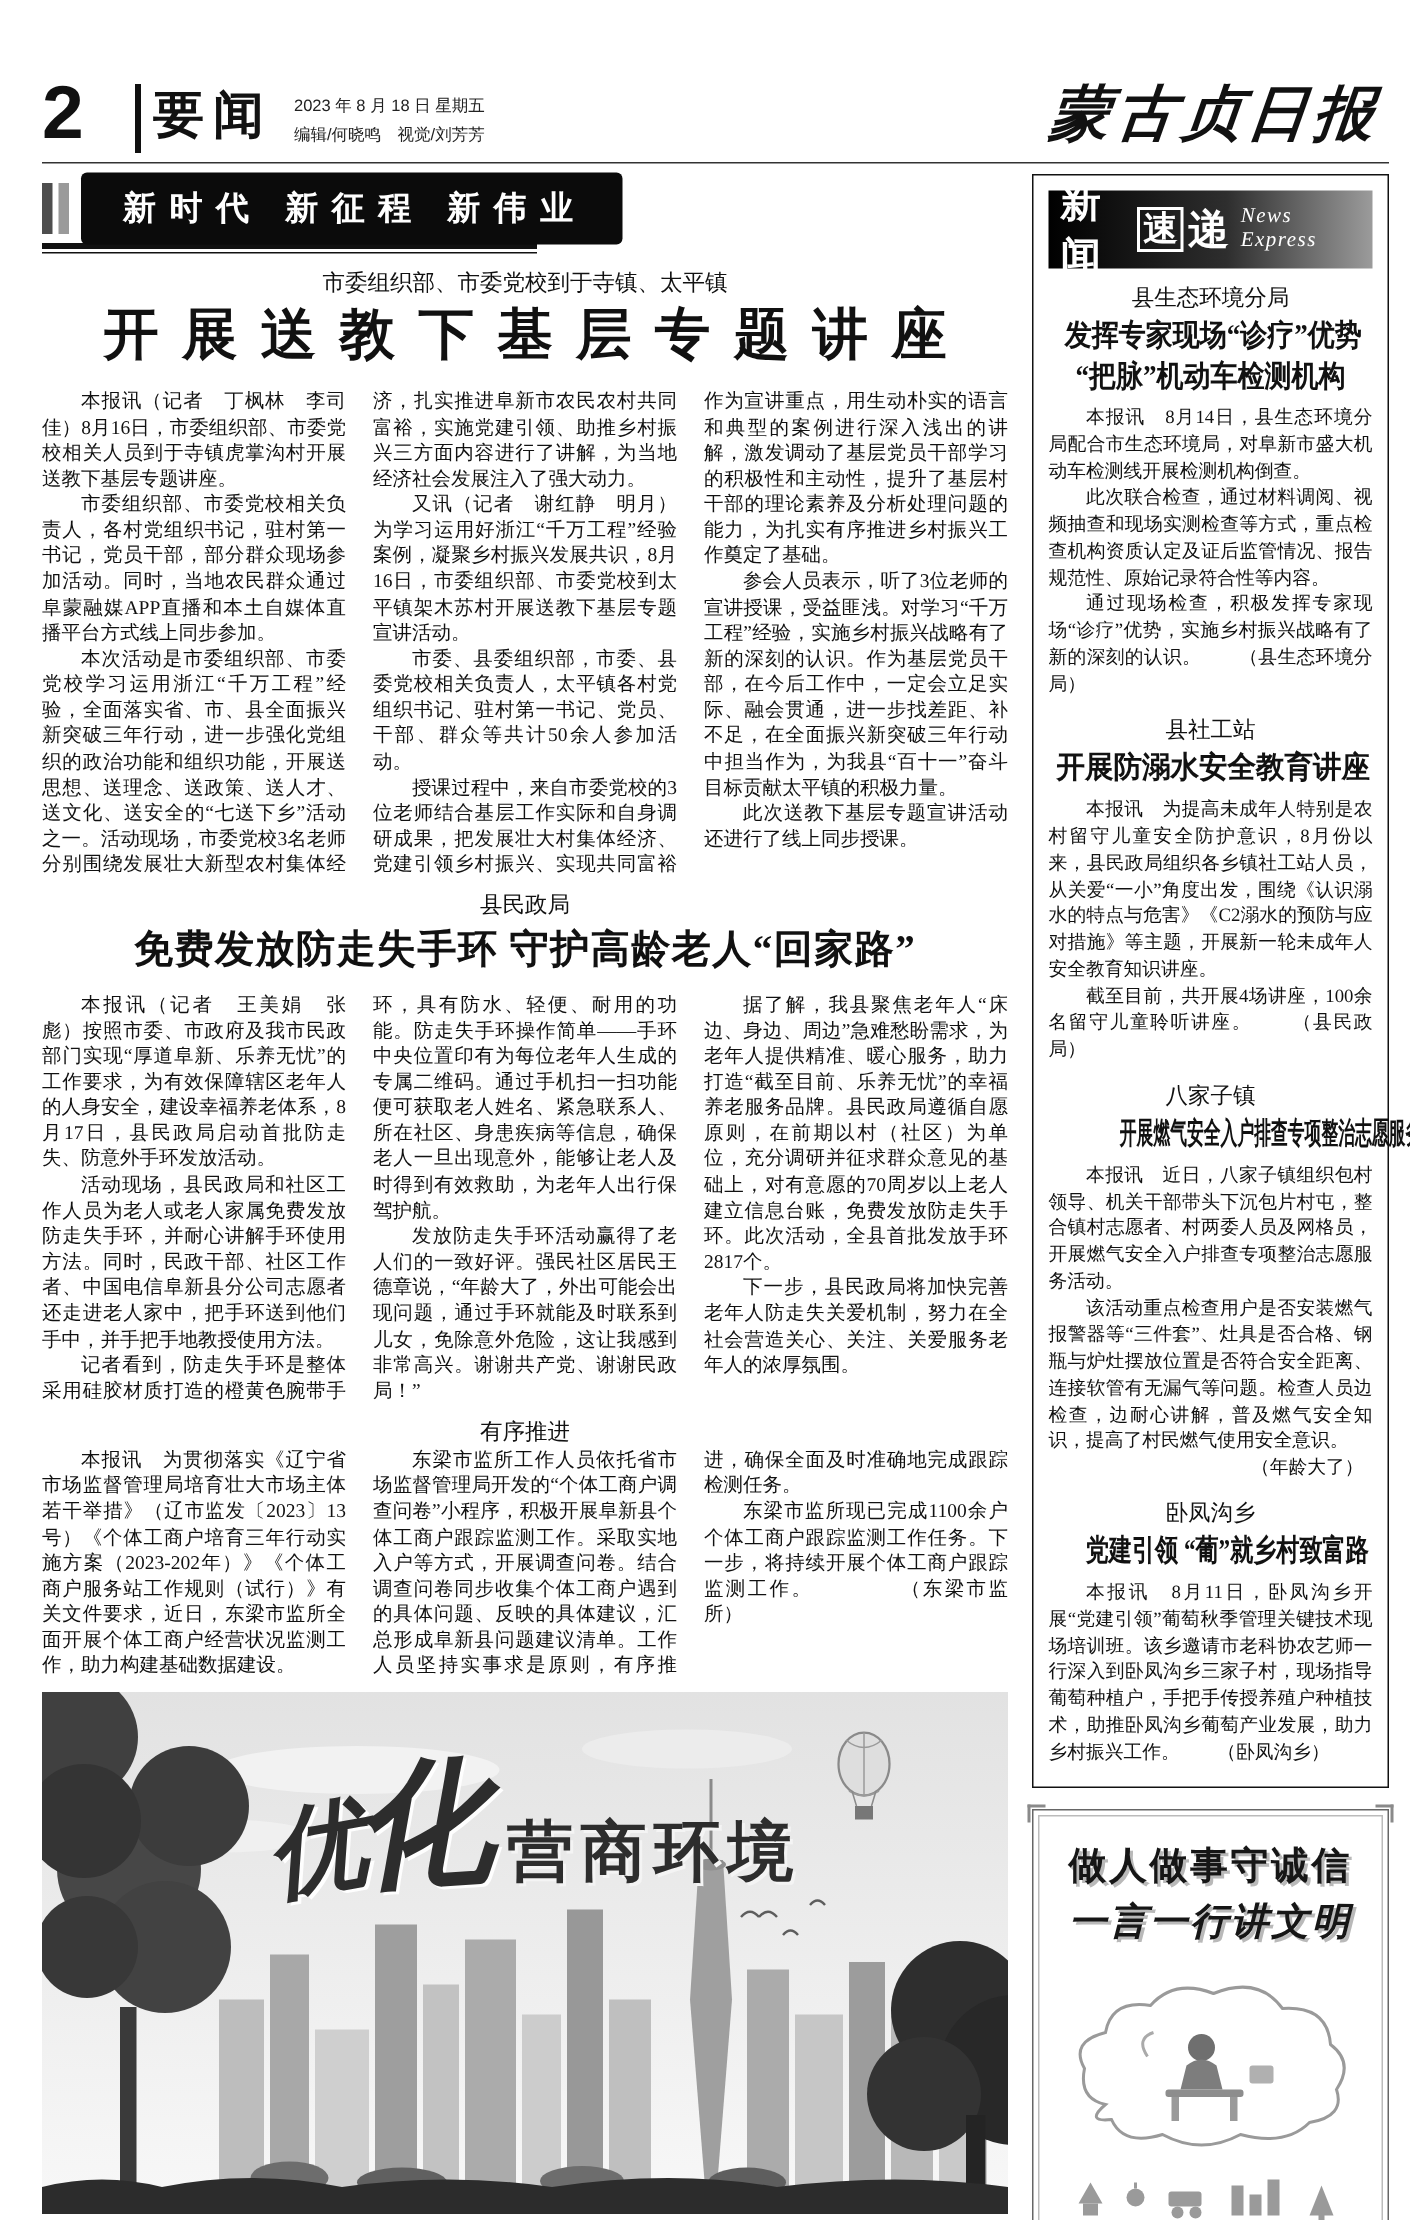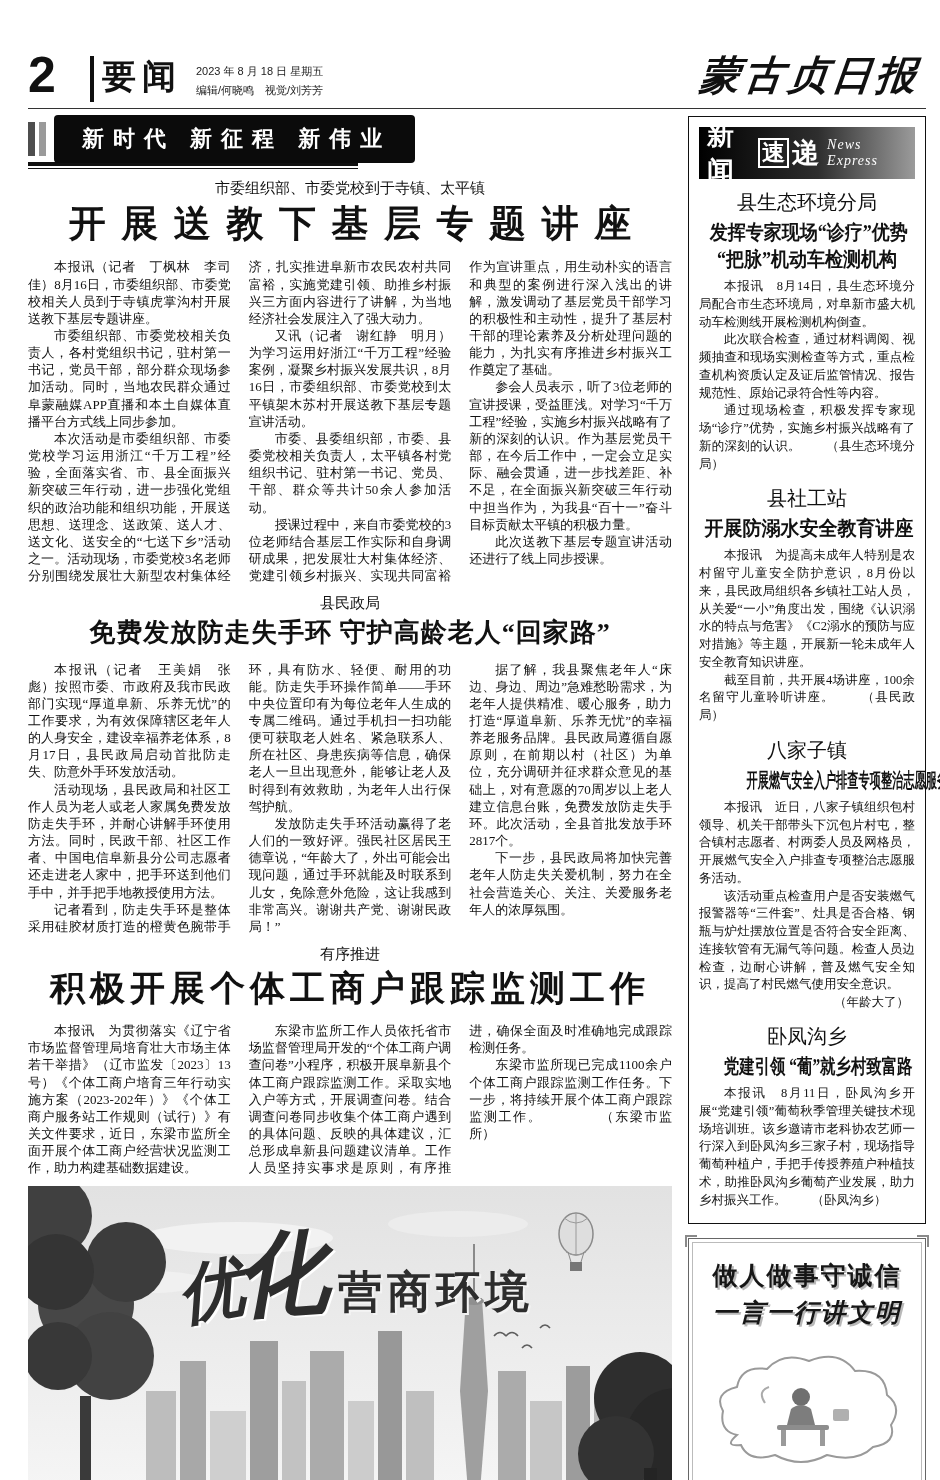--- a/index.html
+++ b/index.html
@@ -53,21 +53,21 @@
              font-family:"Liberation Sans", sans-serif; text-shadow:2px 2px 0 #f4f4f4; }
 
   
   .nx-box { border:1px solid #111; padding:10px 10px 2px; }
   .nx-header { height:52px; background:linear-gradient(90deg,#000 0%,#2e2e2e 55%,#9b9b9b 100%);
                color:#fff; display:flex; align-items:center; padding:0 8px; margin-bottom:10px; }
   .nx-t1, .nx-t2 { font-size:27px; font-weight:bold; }
   .nx-boxed { font-size:23px; font-weight:bold; border:2px solid #fff; padding:0 2px; margin:0 3px; line-height:1.1; }
   .nx-en { font-size:14px; font-style:italic; margin-left:8px; letter-spacing:1px; }
   .nx-item { margin-bottom:12px; }
-  .nx-org { text-align:center; font-size:20px; margin:2px 0 3px; font-family:"Liberation Sans", sans-serif; }
+  .nx-org { text-align:center; font-size:15px; margin:2px 0 3px; font-family:"Liberation Sans", sans-serif; }
   .nx-hline { white-space:nowrap; text-align:center; font-weight:bold; font-size:20px; line-height:1.35;
               transform-origin:50% 50%; }
   .sx95 .nx-hline { transform:scaleX(.95); }
   .sx90 .nx-hline { transform:scaleX(.90); }
   .sx77 .nx-hline { transform:scaleX(.77); }
   .sx56 .nx-hline { transform:scaleX(.56); }
   .nx-body { font-size:12.5px; line-height:1.42; text-align:justify; margin-top:5px; }
   .nx-body p { text-indent:2em; }
   .nx-attr { text-align:right; font-size:12.5px; padding-right:6px; }
 
@@ -126,28 +126,27 @@
       </div>
 
       <div>
         <div class="kicker">县民政局</div>
         <div class="headline hl-2">免费发放防走失手环  守护高龄老人“回家路”</div>
         <div class="body3">
             <p>本报讯（记者　王美娟　张彪）按照市委、市政府及我市民政部门实现“厚道阜新、乐养无忧”的工作要求，为有效保障辖区老年人的人身安全，建设幸福养老体系，8月17日，县民政局启动首批防走失、防意外手环发放活动。</p>
             <p>活动现场，县民政局和社区工作人员为老人或老人家属免费发放防走失手环，并耐心讲解手环使用方法。同时，民政干部、社区工作者、中国电信阜新县分公司志愿者还走进老人家中，把手环送到他们手中，并手把手地教授使用方法。</p>
             <p>记者看到，防走失手环是整体采用硅胶材质打造的橙黄色腕带手环，具有防水、轻便、耐用的功能。防走失手环操作简单——手环中央位置印有为每位老年人生成的专属二维码。通过手机扫一扫功能便可获取老人姓名、紧急联系人、所在社区、身患疾病等信息，确保老人一旦出现意外，能够让老人及时得到有效救助，为老年人出行保驾护航。</p>
             <p>发放防走失手环活动赢得了老人们的一致好评。强民社区居民王德章说，“年龄大了，外出可能会出现问题，通过手环就能及时联系到儿女，免除意外危险，这让我感到非常高兴。谢谢共产党、谢谢民政局！”</p>
-            <p>据了解，我县聚焦老年人“床边、身边、周边”急难愁盼需求，为老年人提供精准、暖心服务，助力打造“厚道阜新、乐养无忧”的幸福养老服务品牌。县民政局遵循自愿原则，在前期以村（社区）为单位，充分调研并征求群众意见的基础上，对有意愿的70周岁以上老人建立信息台账，免费发放防走失手环。此次活动，全县首批发放手环2817个。</p>
+            <p>据了解，我县聚焦老年人“床边、身边、周边”急难愁盼需求，为老年人提供精准、暖心服务，助力打造“截至目前、乐养无忧”的幸福养老服务品牌。县民政局遵循自愿原则，在前期以村（社区）为单位，充分调研并征求群众意见的基础上，对有意愿的70周岁以上老人建立信息台账，免费发放防走失手环。此次活动，全县首批发放手环2817个。</p>
             <p>下一步，县民政局将加快完善老年人防走失关爱机制，努力在全社会营造关心、关注、关爱服务老年人的浓厚氛围。</p>
           </div>
       </div>
 
       <div>
         <div class="kicker">有序推进</div>
-        <div class="headline hl-3">积极开展个体工商户跟踪监测工作</div>
         <div class="body3">
             <p>本报讯　为贯彻落实《辽宁省市场监督管理局培育壮大市场主体若干举措》（辽市监发〔2023〕13号）《个体工商户培育三年行动实施方案（2023-202年）》《个体工商户服务站工作规则（试行）》有关文件要求，近日，东梁市监所全面开展个体工商户经营状况监测工作，助力构建基础数据建设。</p>
             <p>东梁市监所工作人员依托省市场监督管理局开发的“个体工商户调查问卷”小程序，积极开展阜新县个体工商户跟踪监测工作。采取实地入户等方式，开展调查问卷。结合调查问卷同步收集个体工商户遇到的具体问题、反映的具体建议，汇总形成阜新县问题建议清单。工作人员坚持实事求是原则，有序推进，确保全面及时准确地完成跟踪检测任务。</p>
             <p>东梁市监所现已完成1100余户个体工商户跟踪监测工作任务。下一步，将持续开展个体工商户跟踪监测工作。　　　　（东梁市监所）</p>
           </div>
       </div>
 
       <div class="promo">
         <svg viewBox="0 0 644 348" preserveAspectRatio="none">
           <defs>

